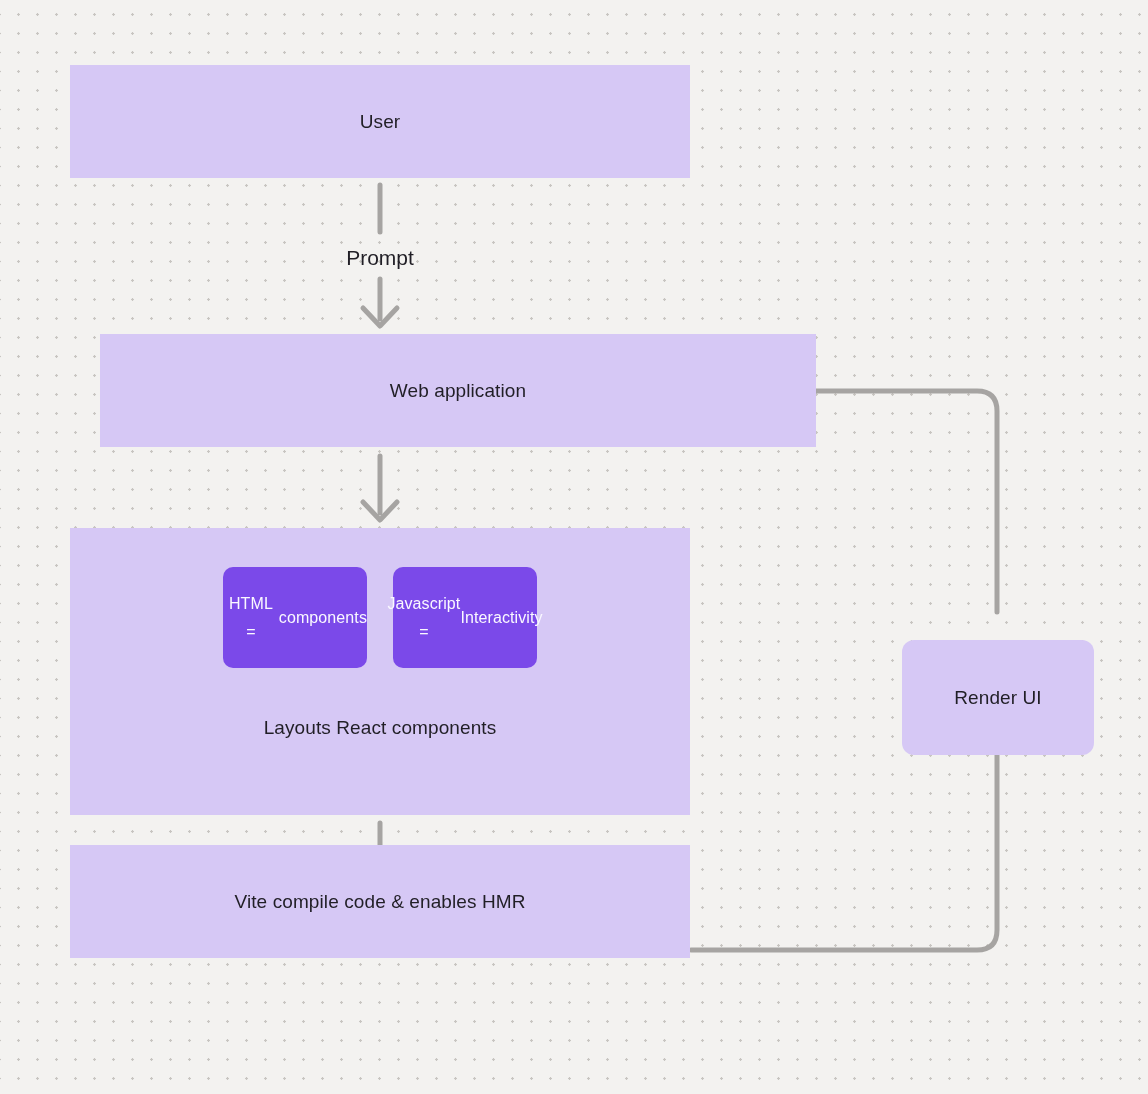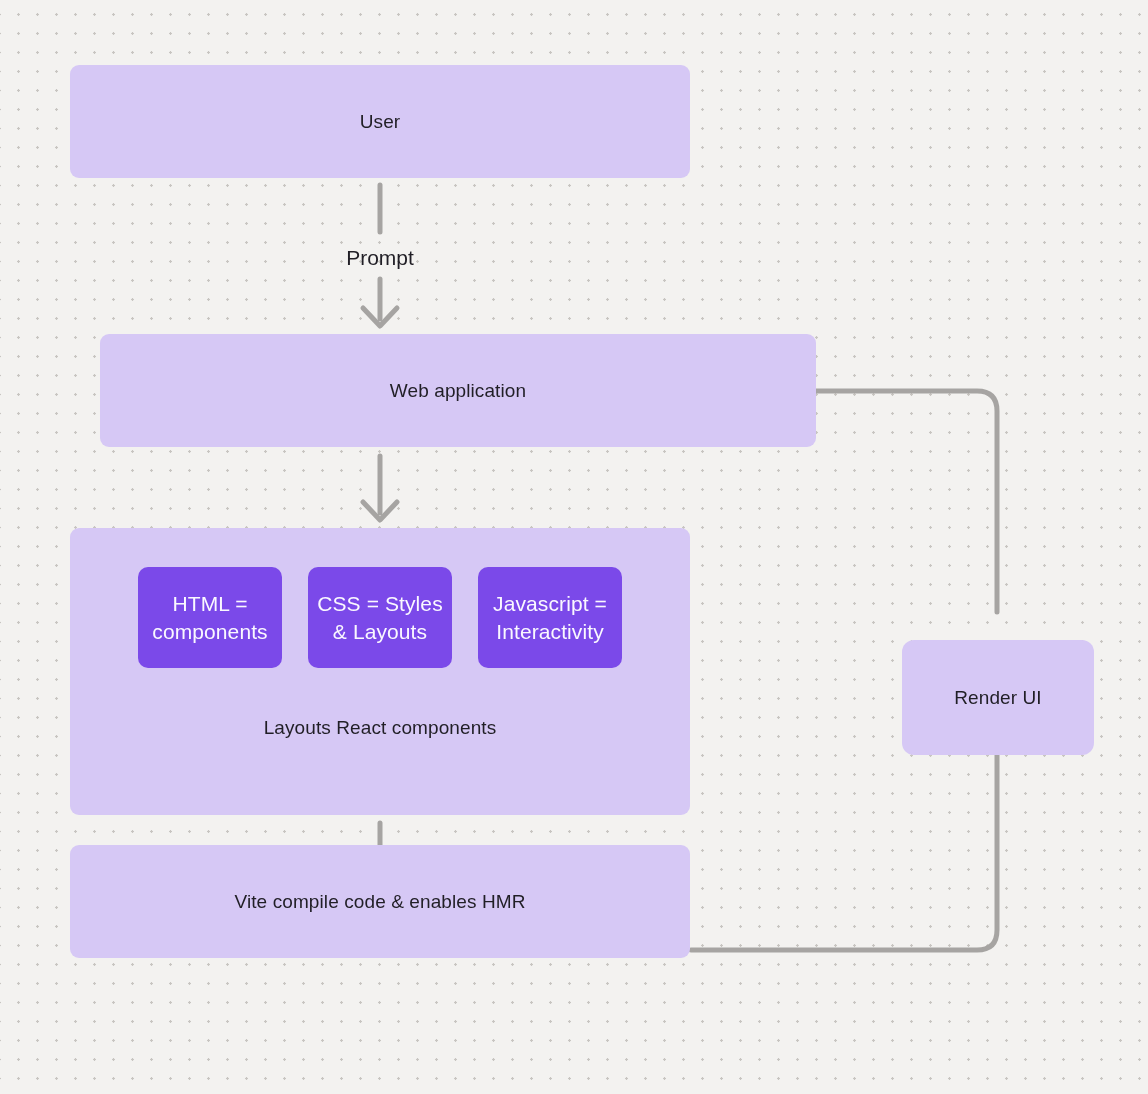--- a/index.html
+++ b/index.html
@@ -36,21 +36,21 @@
   .edge {
     fill: none;
     stroke: var(--arrow);
     stroke-width: 5;
     stroke-linecap: round;
     stroke-linejoin: round;
   }
   .node {
     position: absolute;
     background: var(--node-fill);
-    border-radius: 9px;
+    border-radius: 0;
     display: flex;
     align-items: center;
     justify-content: center;
     color: var(--text-dark);
     font-size: 19px;
     letter-spacing: 0.1px;
   }
   .node-user          { left: 70px;  top: 65px;  width: 620px; height: 113px; }
   .node-web-app       { left: 70px;  top: 334px; width: 716px; height: 113px; margin-left: 30px; }
   .node-components    { left: 70px;  top: 528px; width: 620px; height: 287px;
@@ -62,25 +62,25 @@
     display: flex;
     gap: 26px;
     margin-top: 39px;
   }
   .accent-card {
     width: 144px;
     height: 101px;
     background: var(--accent-fill);
     border-radius: 10px;
     display: flex;
-    flex-direction: column;
+    flex-direction: row;
     align-items: center;
     justify-content: center;
     color: var(--text-light);
-    font-size: 21px;
+    font-size: 16px;
     font-weight: 500;
     line-height: 28px;
     text-align: center;
   }
   .components-caption {
     margin-top: 49px;
     font-size: 19px;
     color: var(--text-dark);
   }
   .edge-label {
@@ -127,24 +127,20 @@
     <span>Web application</span>
   </div>
 
   <div class="node node-components">
     <div class="components-row">
       <div class="accent-card">
         <span>HTML =</span>
         <span>components</span>
       </div>
       <div class="accent-card">
-        <span>CSS = Styles</span>
-        <span>&amp; Layouts</span>
-      </div>
-      <div class="accent-card">
         <span>Javascript =</span>
         <span>Interactivity</span>
       </div>
     </div>
     <div class="components-caption">Layouts React components</div>
   </div>
 
   <div class="node node-vite">
     <span>Vite compile code &amp; enables HMR</span>
   </div>

